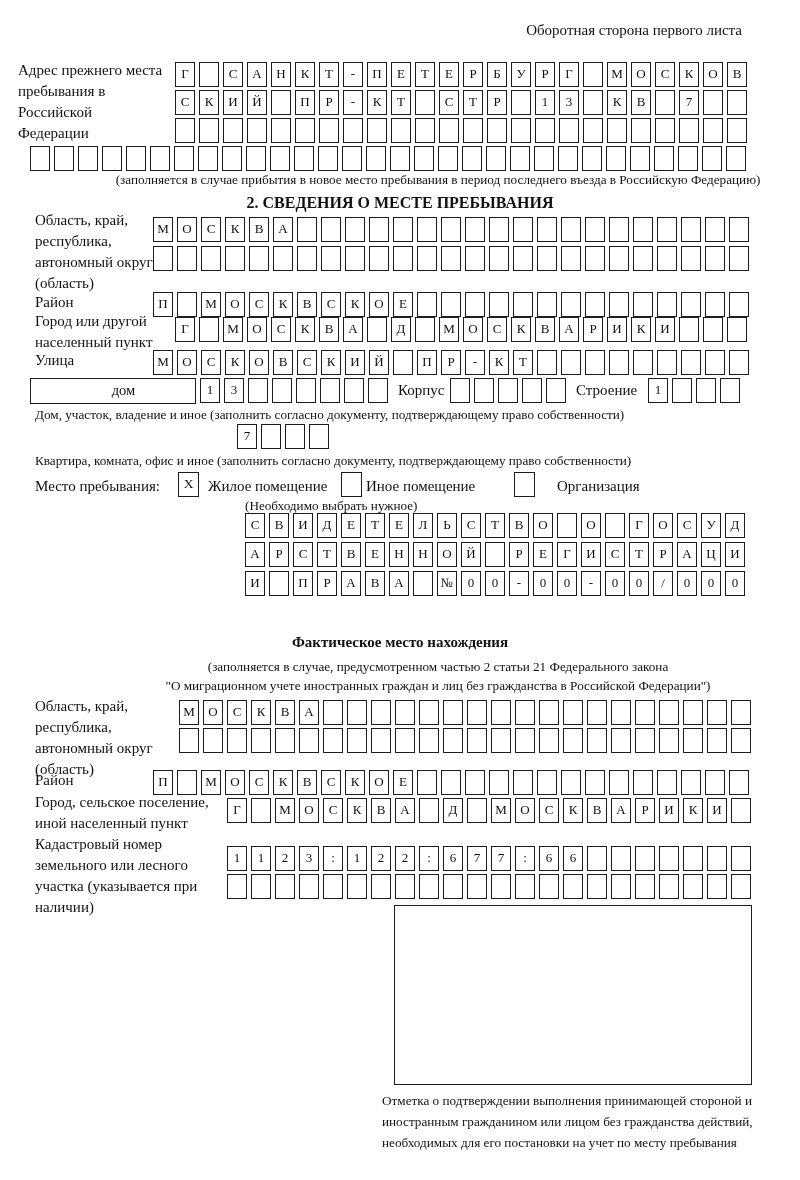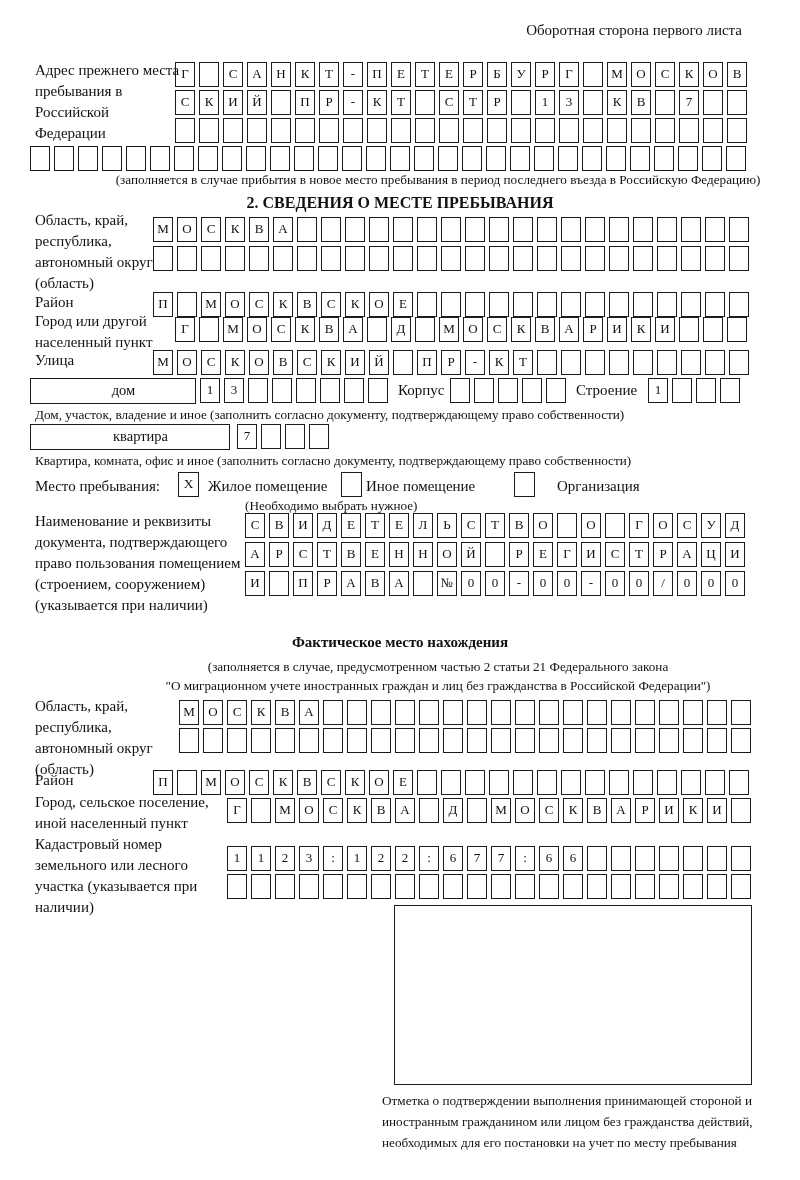--- a/index.html
+++ b/index.html
@@ -20,48 +20,46 @@
         text-align:center;font-size:13.5px;line-height:22px;}
   .bigbox{position:absolute;border:1.8px solid #1c1c1c;background:#fff;}
 </style>
 </head>
 <body>
 
 <div class="page">
 
   <div class="title" style="top:22px;right:58px">Оборотная сторона первого листа</div>
 
-  <div class="lbl" style="left:35px;top:60px;width:145px">Адрес прежнего места пребывания в Российской Федерации</div>
+  <div class="lbl" style="left:18px;top:60px;width:145px">Адрес прежнего места пребывания в Российской Федерации</div>
   <div class="caption center" style="top:171px">(заполняется в случае прибытия в новое место пребывания в период последнего въезда в Российскую Федерацию)</div>
 
   <div class="heading" style="top:194px">2. СВЕДЕНИЯ О МЕСТЕ ПРЕБЫВАНИЯ</div>
 
   <div class="lbl" style="left:35px;top:210px;width:122px">Область, край, республика, автономный округ (область)</div>
   <div class="lbl" style="left:35px;top:292px">Район</div>
   <div class="lbl" style="left:35px;top:311px;width:150px">Город или другой населенный пункт</div>
   <div class="lbl" style="left:35px;top:350px">Улица</div>
 
   <div class="widebox" style="left:30px;top:378px;width:166px">дом</div>
   <div class="lbl" style="left:398px;top:380px">Корпус</div>
   <div class="lbl" style="left:576px;top:380px">Строение</div>
   <div class="caption" style="left:35px;top:406px">Дом, участок, владение и иное (заполнить согласно документу, подтверждающему право собственности)</div>
 
-  <div class="widebox" style="left:30px;top:424px;width:200px">квартира</div>
   <div class="caption" style="left:35px;top:452px">Квартира, комната, офис и иное (заполнить согласно документу, подтверждающему право собственности)</div>
 
   <div class="lbl" style="left:35px;top:476px">Место пребывания:</div>
   <div class="checkbox" style="left:178px;top:472px">X</div>
   <div class="lbl" style="left:208px;top:476px">Жилое помещение</div>
   <div class="checkbox" style="left:341px;top:472px"></div>
   <div class="lbl" style="left:366px;top:476px">Иное помещение</div>
   <div class="checkbox" style="left:514px;top:472px"></div>
   <div class="lbl" style="left:557px;top:476px">Организация</div>
   <div class="caption" style="left:245px;top:497px">(Необходимо выбрать нужное)</div>
 
-  <div class="lbl" style="left:35px;top:511px;width:222px">Наименование и реквизиты документа, подтверждающего право пользования помещением (строением, сооружением) (указывается при наличии)</div>
 
   <div class="heading" style="top:634px;font-size:15px">Фактическое место нахождения</div>
   <div class="caption center" style="top:658px">(заполняется в случае, предусмотренном частью 2 статьи 21 Федерального закона</div>
   <div class="caption center" style="top:677px">"О миграционном учете иностранных граждан и лиц без гражданства в Российской Федерации")</div>
 
   <div class="lbl" style="left:35px;top:696px;width:158px">Область, край, республика, автономный округ (область)</div>
   <div class="lbl" style="left:35px;top:770px">Район</div>
   <div class="lbl" style="left:35px;top:792px;width:205px">Город, сельское поселение, иной населенный пункт</div>
   <div class="lbl" style="left:35px;top:834px;width:200px">Кадастровый номер земельного или лесного участка (указывается при наличии)</div>
 

